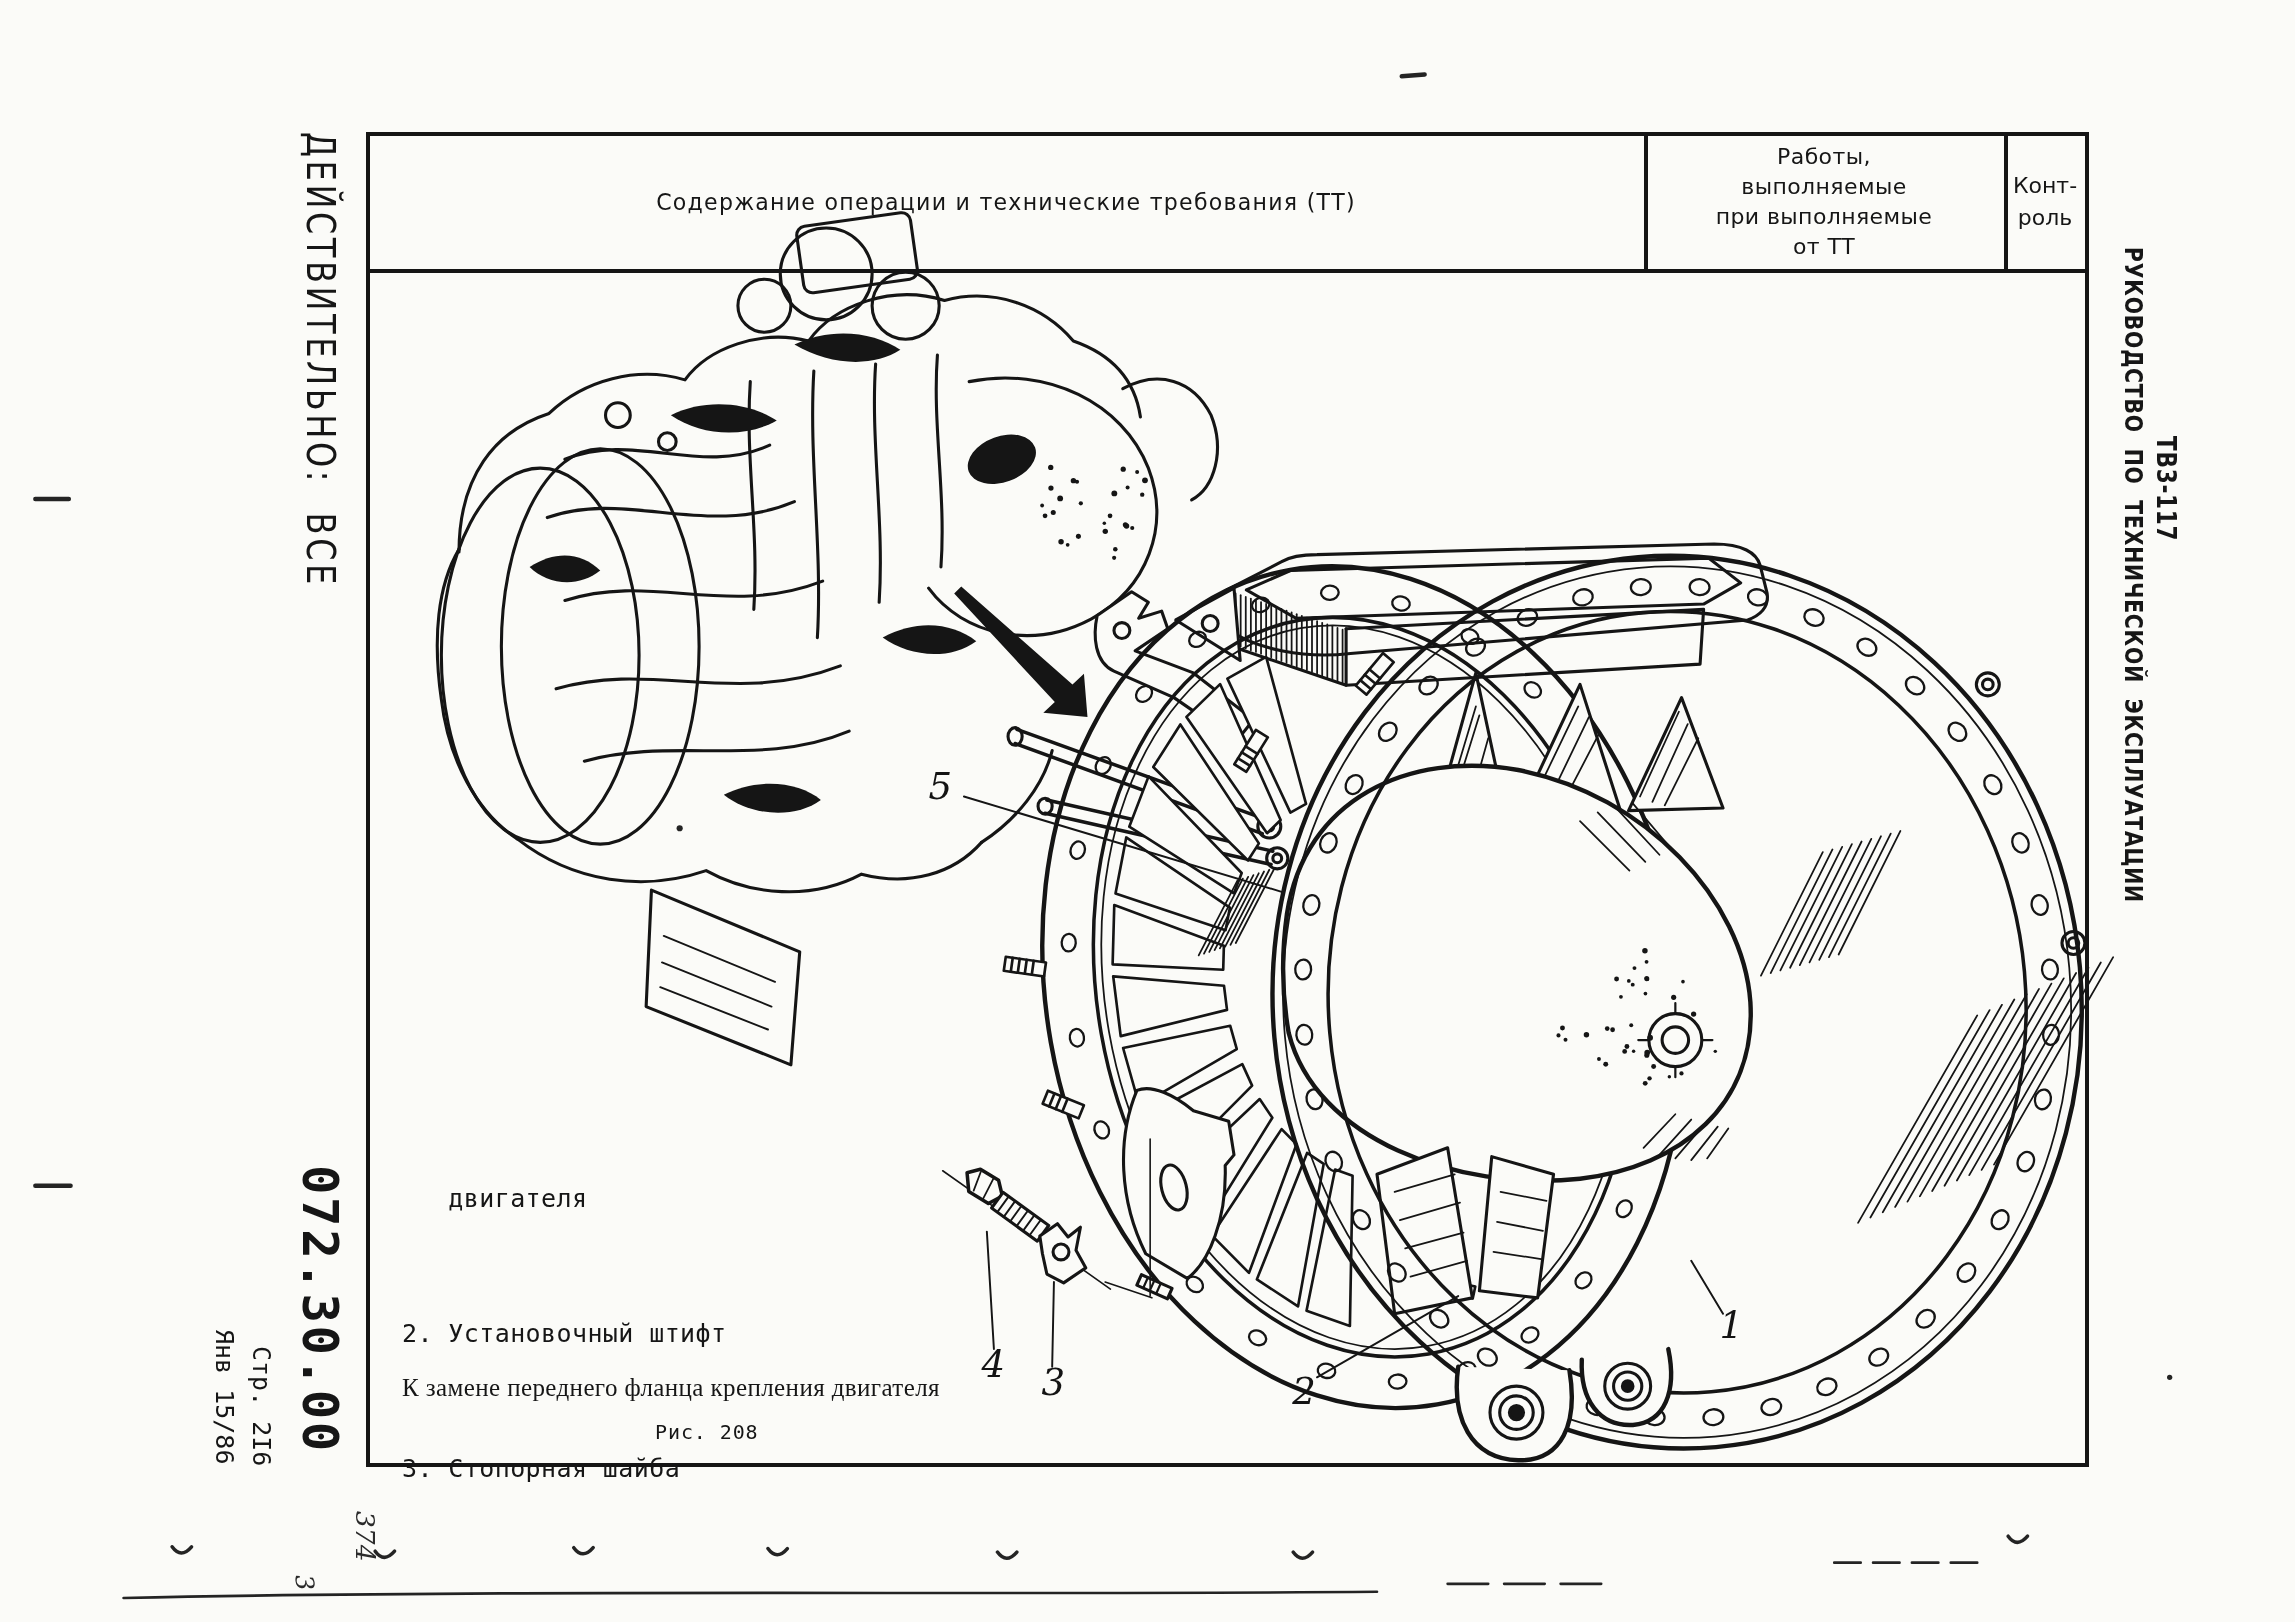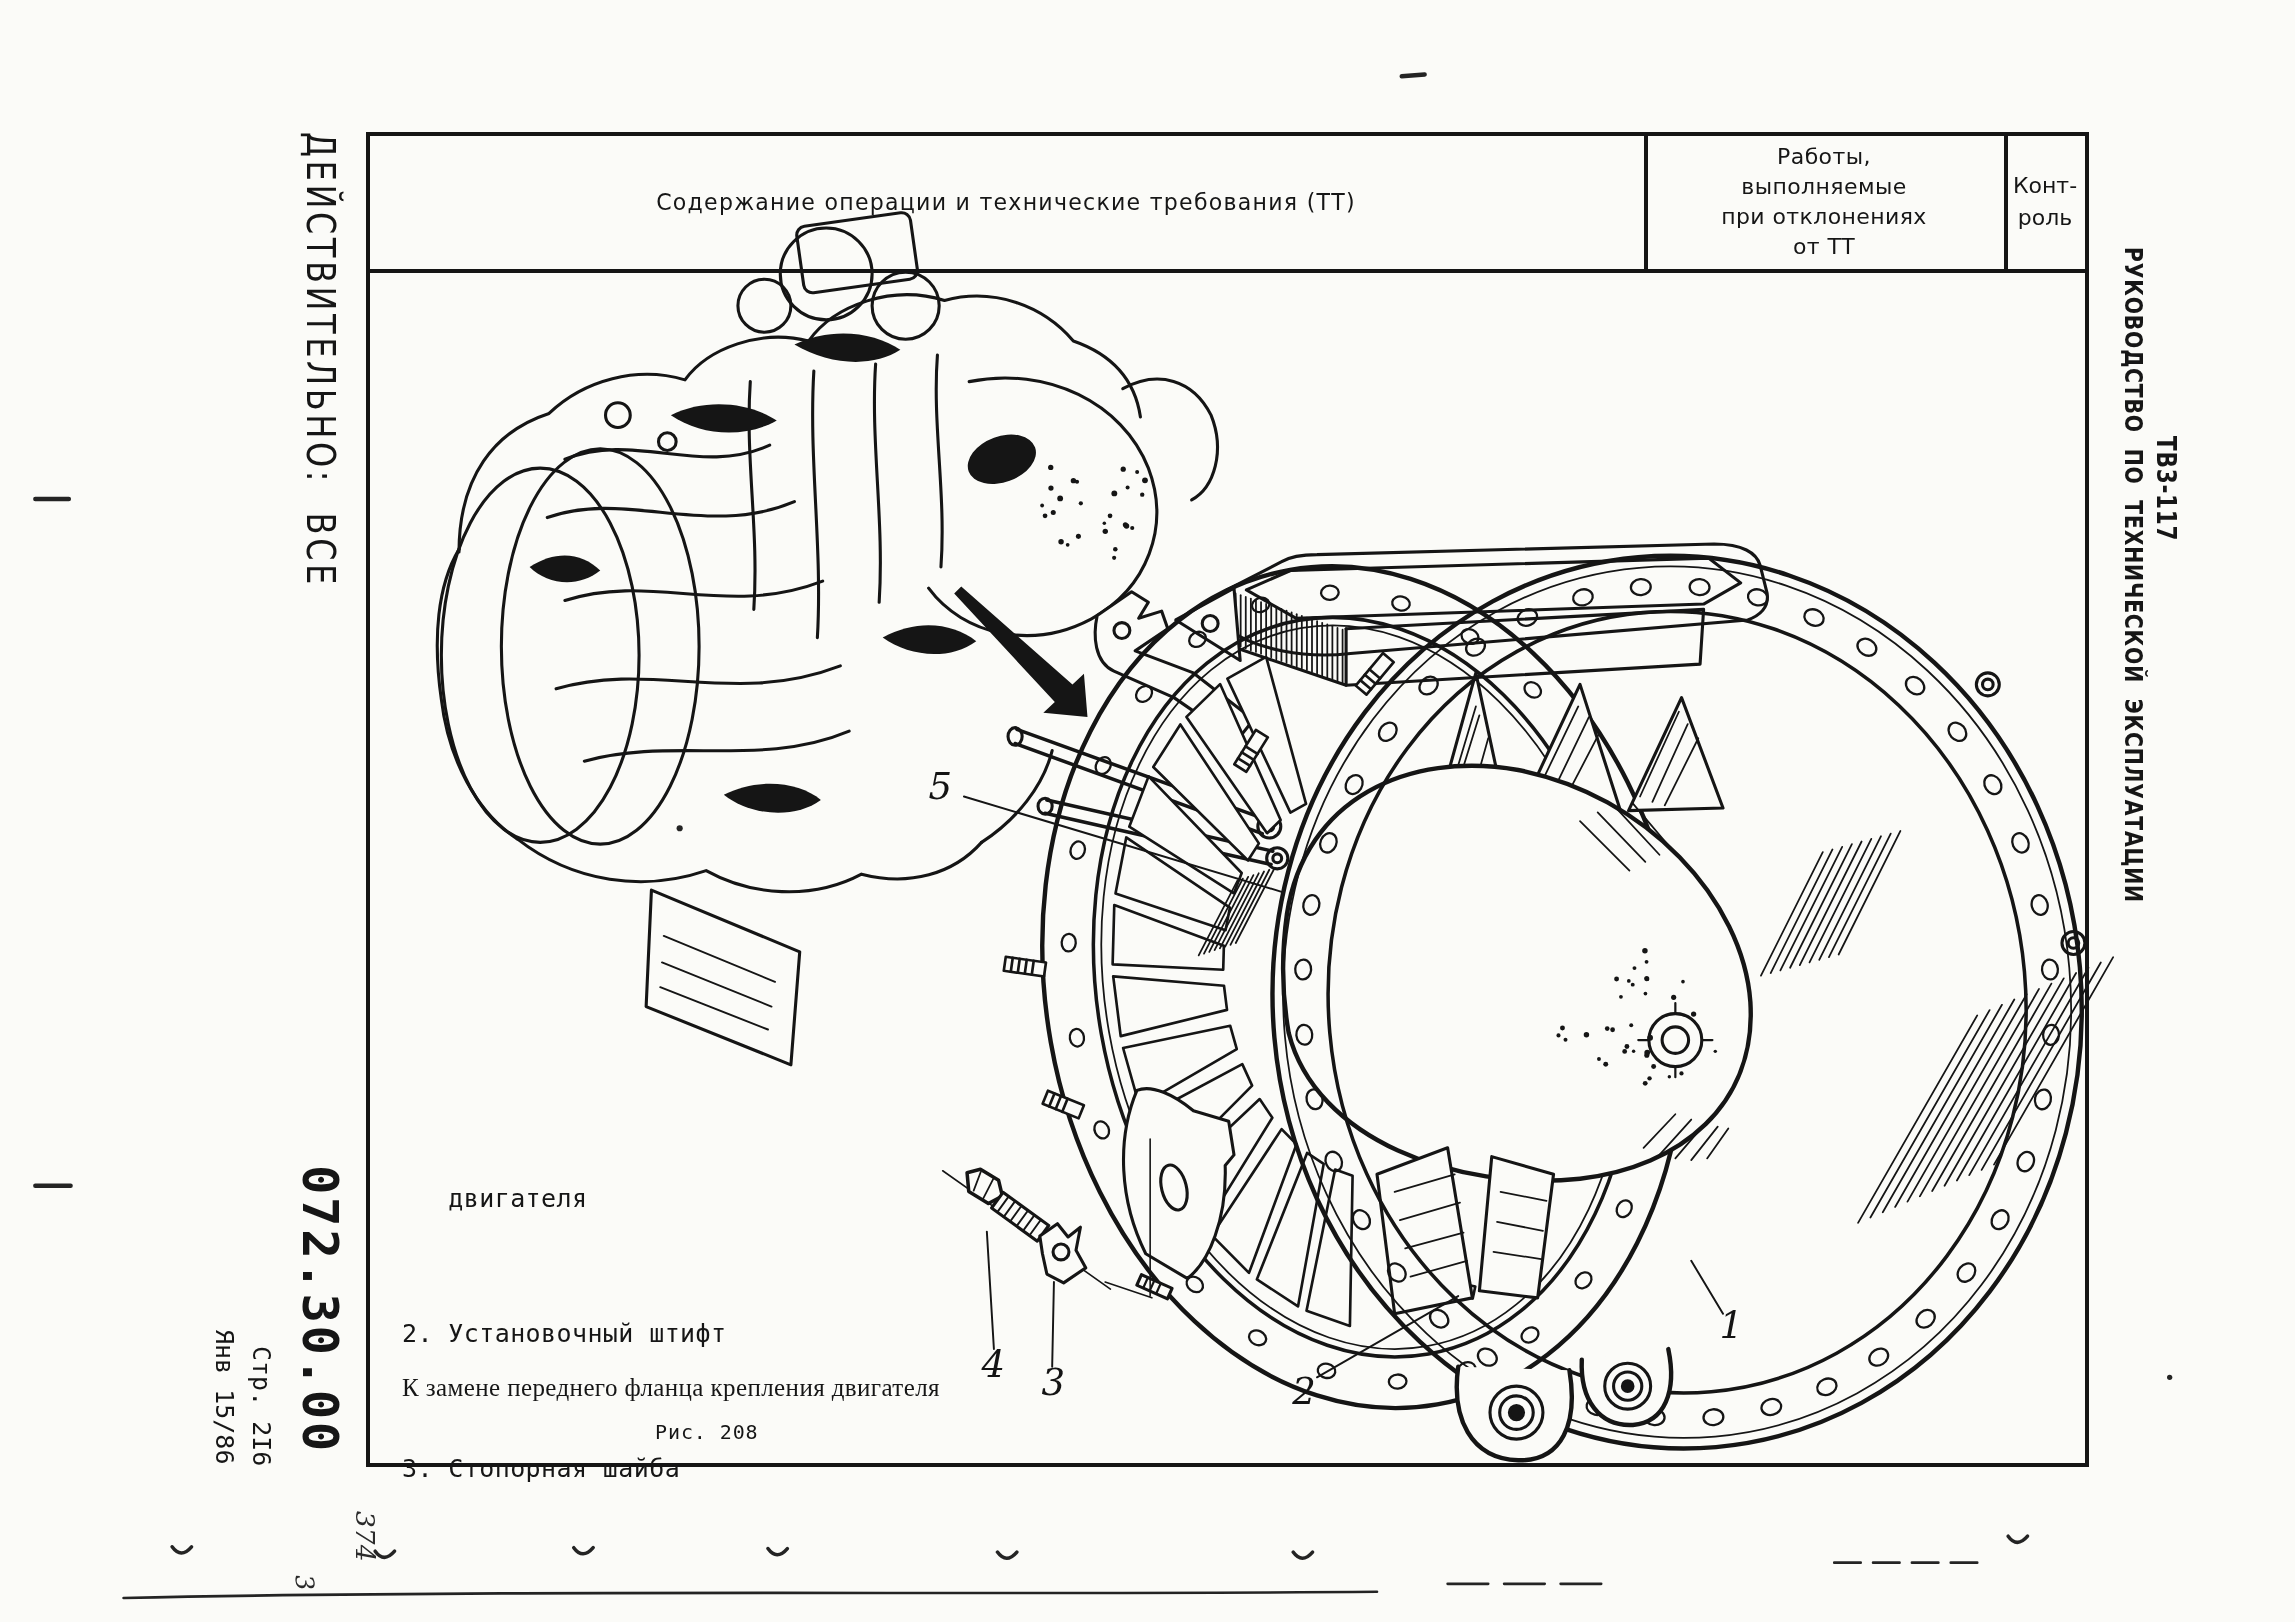--- a/index.html
+++ b/index.html
@@ -463,21 +463,21 @@
     <div class="vline" style="left:366px;top:132px;width:4.4px;height:1335px"></div>
     <div class="vline" style="left:2085px;top:132px;width:4.4px;height:1335px"></div>
     <div class="vline" style="left:1644px;top:132px;width:3.5px;height:140px"></div>
     <div class="vline" style="left:2004px;top:132px;width:3.5px;height:140px"></div>
   </div>
 
   <div class="hdr-main">Содержание операции и технические требования (ТТ)</div>
   <div class="hdr-col2">
     <div>Работы,</div>
     <div>выполняемые</div>
-    <div>при отклонениях</div>
+    <div>при выполняемые</div>
     <div>от ТТ</div>
   </div>
   <div class="hdr-col3">
     <div>Конт-</div>
     <div>роль</div>
   </div>
 
   <div class="parts">
     <div>   двигателя</div>
     <div>2. Установочный штифт</div>

